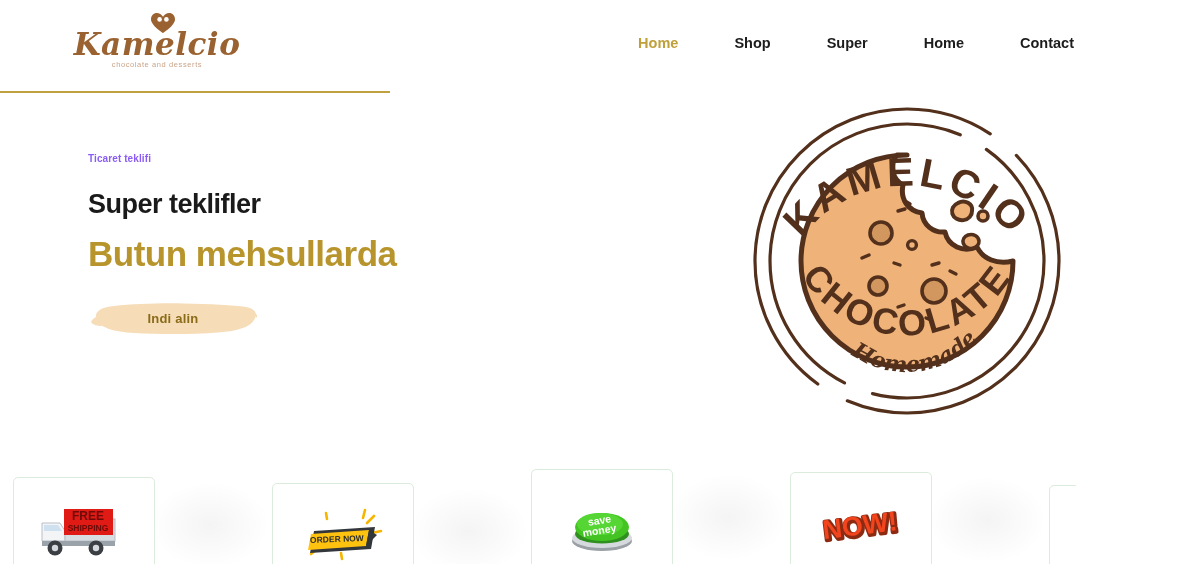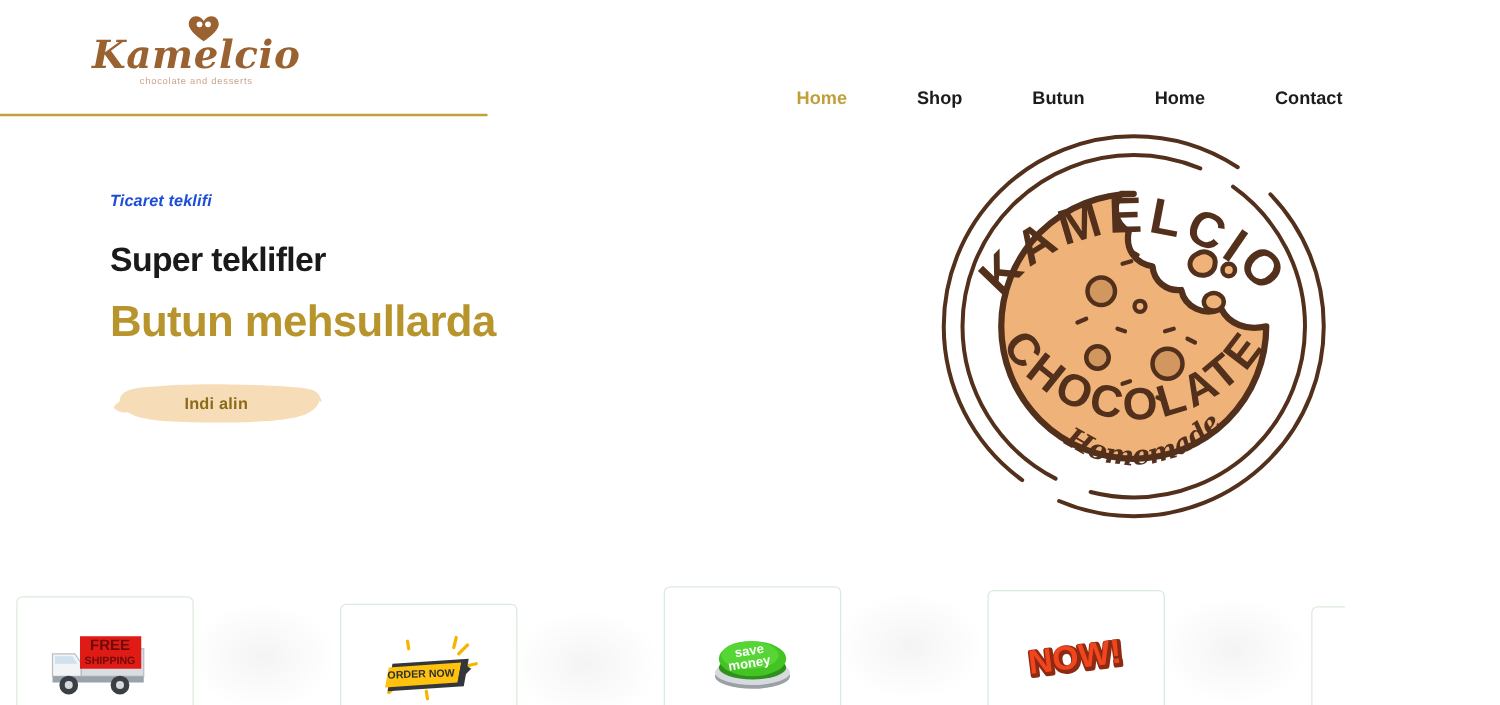--- a/index.html
+++ b/index.html
@@ -67,21 +67,20 @@
     letter-spacing: 0.6px;
   }
 
   .main-nav {
     position: absolute;
     right: 58px;
     top: 32px;
     display: flex;
     align-items: center;
     gap: 0px;
-    margin-top: 36px;
   }
   .nav-link {
     font-size: 14.5px;
     font-weight: 700;
     color: #1c1c1c;
     text-decoration: none;
     padding: 0 0;
     margin-right: 56px;
     white-space: nowrap;
     cursor: pointer;
@@ -116,25 +115,24 @@
     background: #ffffff;
   }
 
   .hero-copy {
     position: absolute;
     left: 88px;
     top: 60px;
     width: 520px;
   }
   .hero-eyebrow {
-    font-size: 13px;
-    font-weight: 700;
-    color: #1d4ed8;
+    font-size: 10px;
+    font-weight: 700;
+    color: #8b5cf6;
     letter-spacing: 0.1px;
-    font-style: italic;
   }
   .hero-title-1 {
     margin-top: 16px;
     font-size: 27px;
     font-weight: 700;
     color: #1a1a1a;
     line-height: 49px;
     letter-spacing: -0.5px;
   }
   .hero-title-2 {
@@ -250,21 +248,21 @@
           <circle cx="16.4" cy="7.4" r="2.3" fill="#ffffff"></circle>
         </svg>
       </span>
       <span class="brand-name">Kamelcio</span>
       <span class="brand-tagline">chocolate and desserts</span>
     </a>
 
     <nav class="main-nav">
       <a class="nav-link is-active">Home</a>
       <a class="nav-link">Shop</a>
-      <a class="nav-link">Butun</a>
+      <a class="nav-link">Super</a>
       <a class="nav-link">Home</a>
       <a class="nav-link">Contact</a>
 
       <span class="cart-btn">
         <svg viewBox="0 0 24 22" width="24" height="22">
           <path d="M0.5 1.2 h3.6 l3.1 12.1 h12.1" fill="none" stroke="#1c1c1c" stroke-width="1.7" stroke-linecap="round" stroke-linejoin="round"></path>
           <path d="M6.4 3.6 h17.1 l-2.6 8.1 H8.5 Z" fill="#1c1c1c"></path>
           <circle cx="10.2" cy="18.4" r="2.1" fill="#1c1c1c"></circle>
           <circle cx="19.2" cy="18.4" r="2.1" fill="#1c1c1c"></circle>
         </svg>

